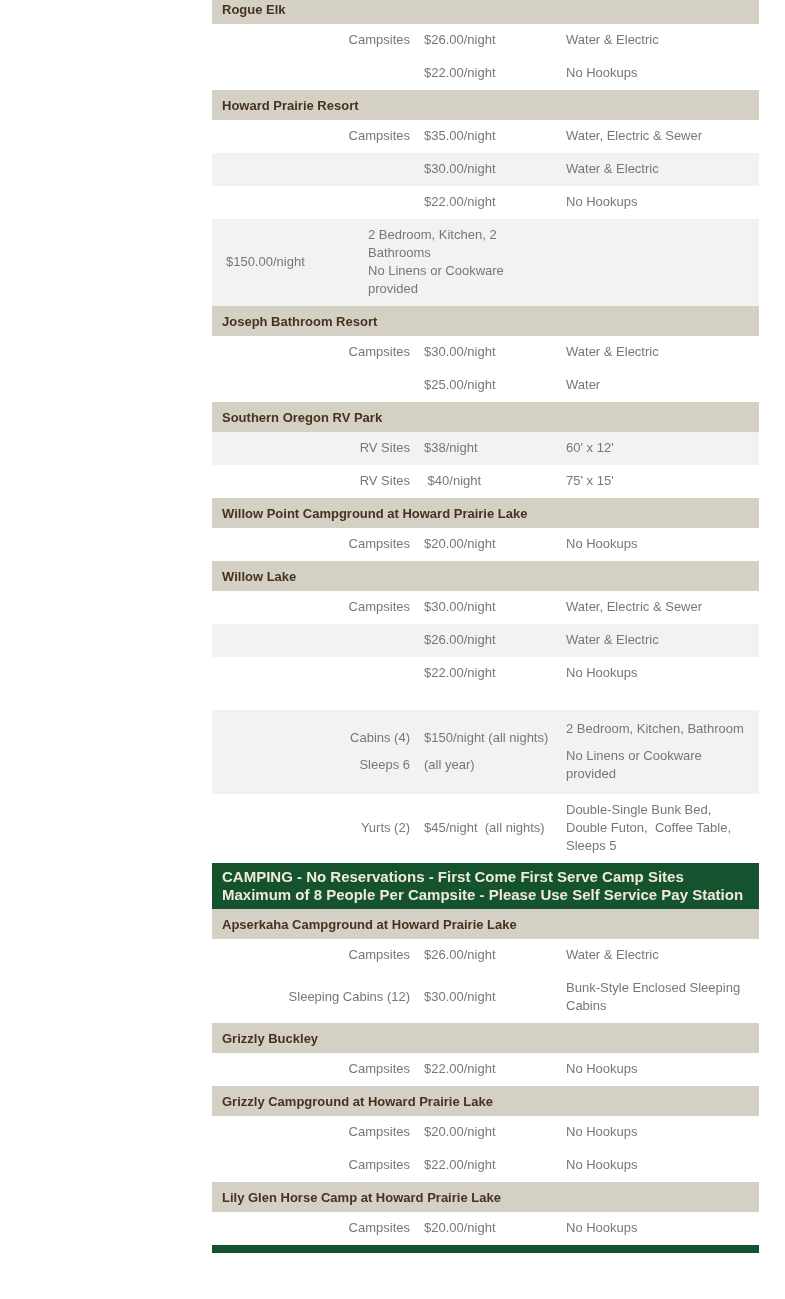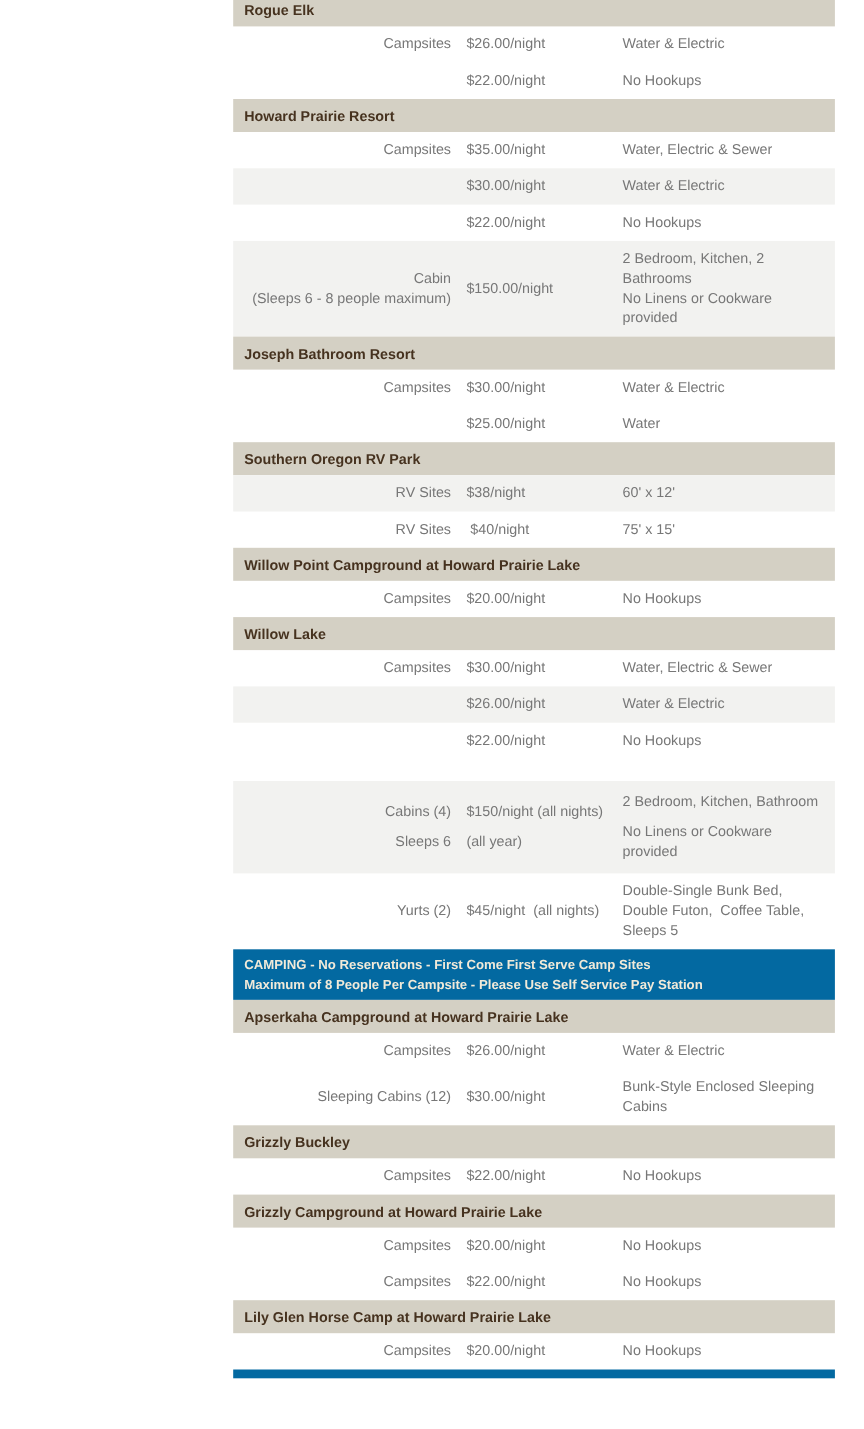--- a/index.html
+++ b/index.html
@@ -52,24 +52,24 @@
   .c-desc {
     flex: 1;
     padding-right: 10px;
     white-space: pre-line;
   }
   .c-desc.wide {
     padding-left: 14px;
   }
   .p2 { margin-top: 9px; }
   .banner {
-    background: #0369a1;
+    background: #14532d;
     color: #f1ead9;
     font-weight: bold;
-    font-size: 12px;
+    font-size: 15px;
     line-height: 18px;
     padding: 5px 10px;
   }
   .banner-clip {
     height: 8px;
     padding: 0;
   }
 </style>
 </head>
 <body>
@@ -100,22 +100,20 @@
     <div class="c-label"></div>
   <div class="c-price">$30.00/night</div>
       <div class="c-desc">Water &amp; Electric</div>
     </div>
     <div class="row">
     <div class="c-label"></div>
   <div class="c-price">$22.00/night</div>
       <div class="c-desc">No Hookups</div>
     </div>
     <div class="row shaded">
-    <div class="c-label">Cabin
-(Sleeps 6 - 8 people maximum)</div>
   <div class="c-price">$150.00/night</div>
       <div class="c-desc">2 Bedroom, Kitchen, 2
 Bathrooms
 No Linens or Cookware
 provided</div>
     </div>
     <div class="section-header">
     <span>Joseph Bathroom Resort</span>
   </div>
     <div class="row">

